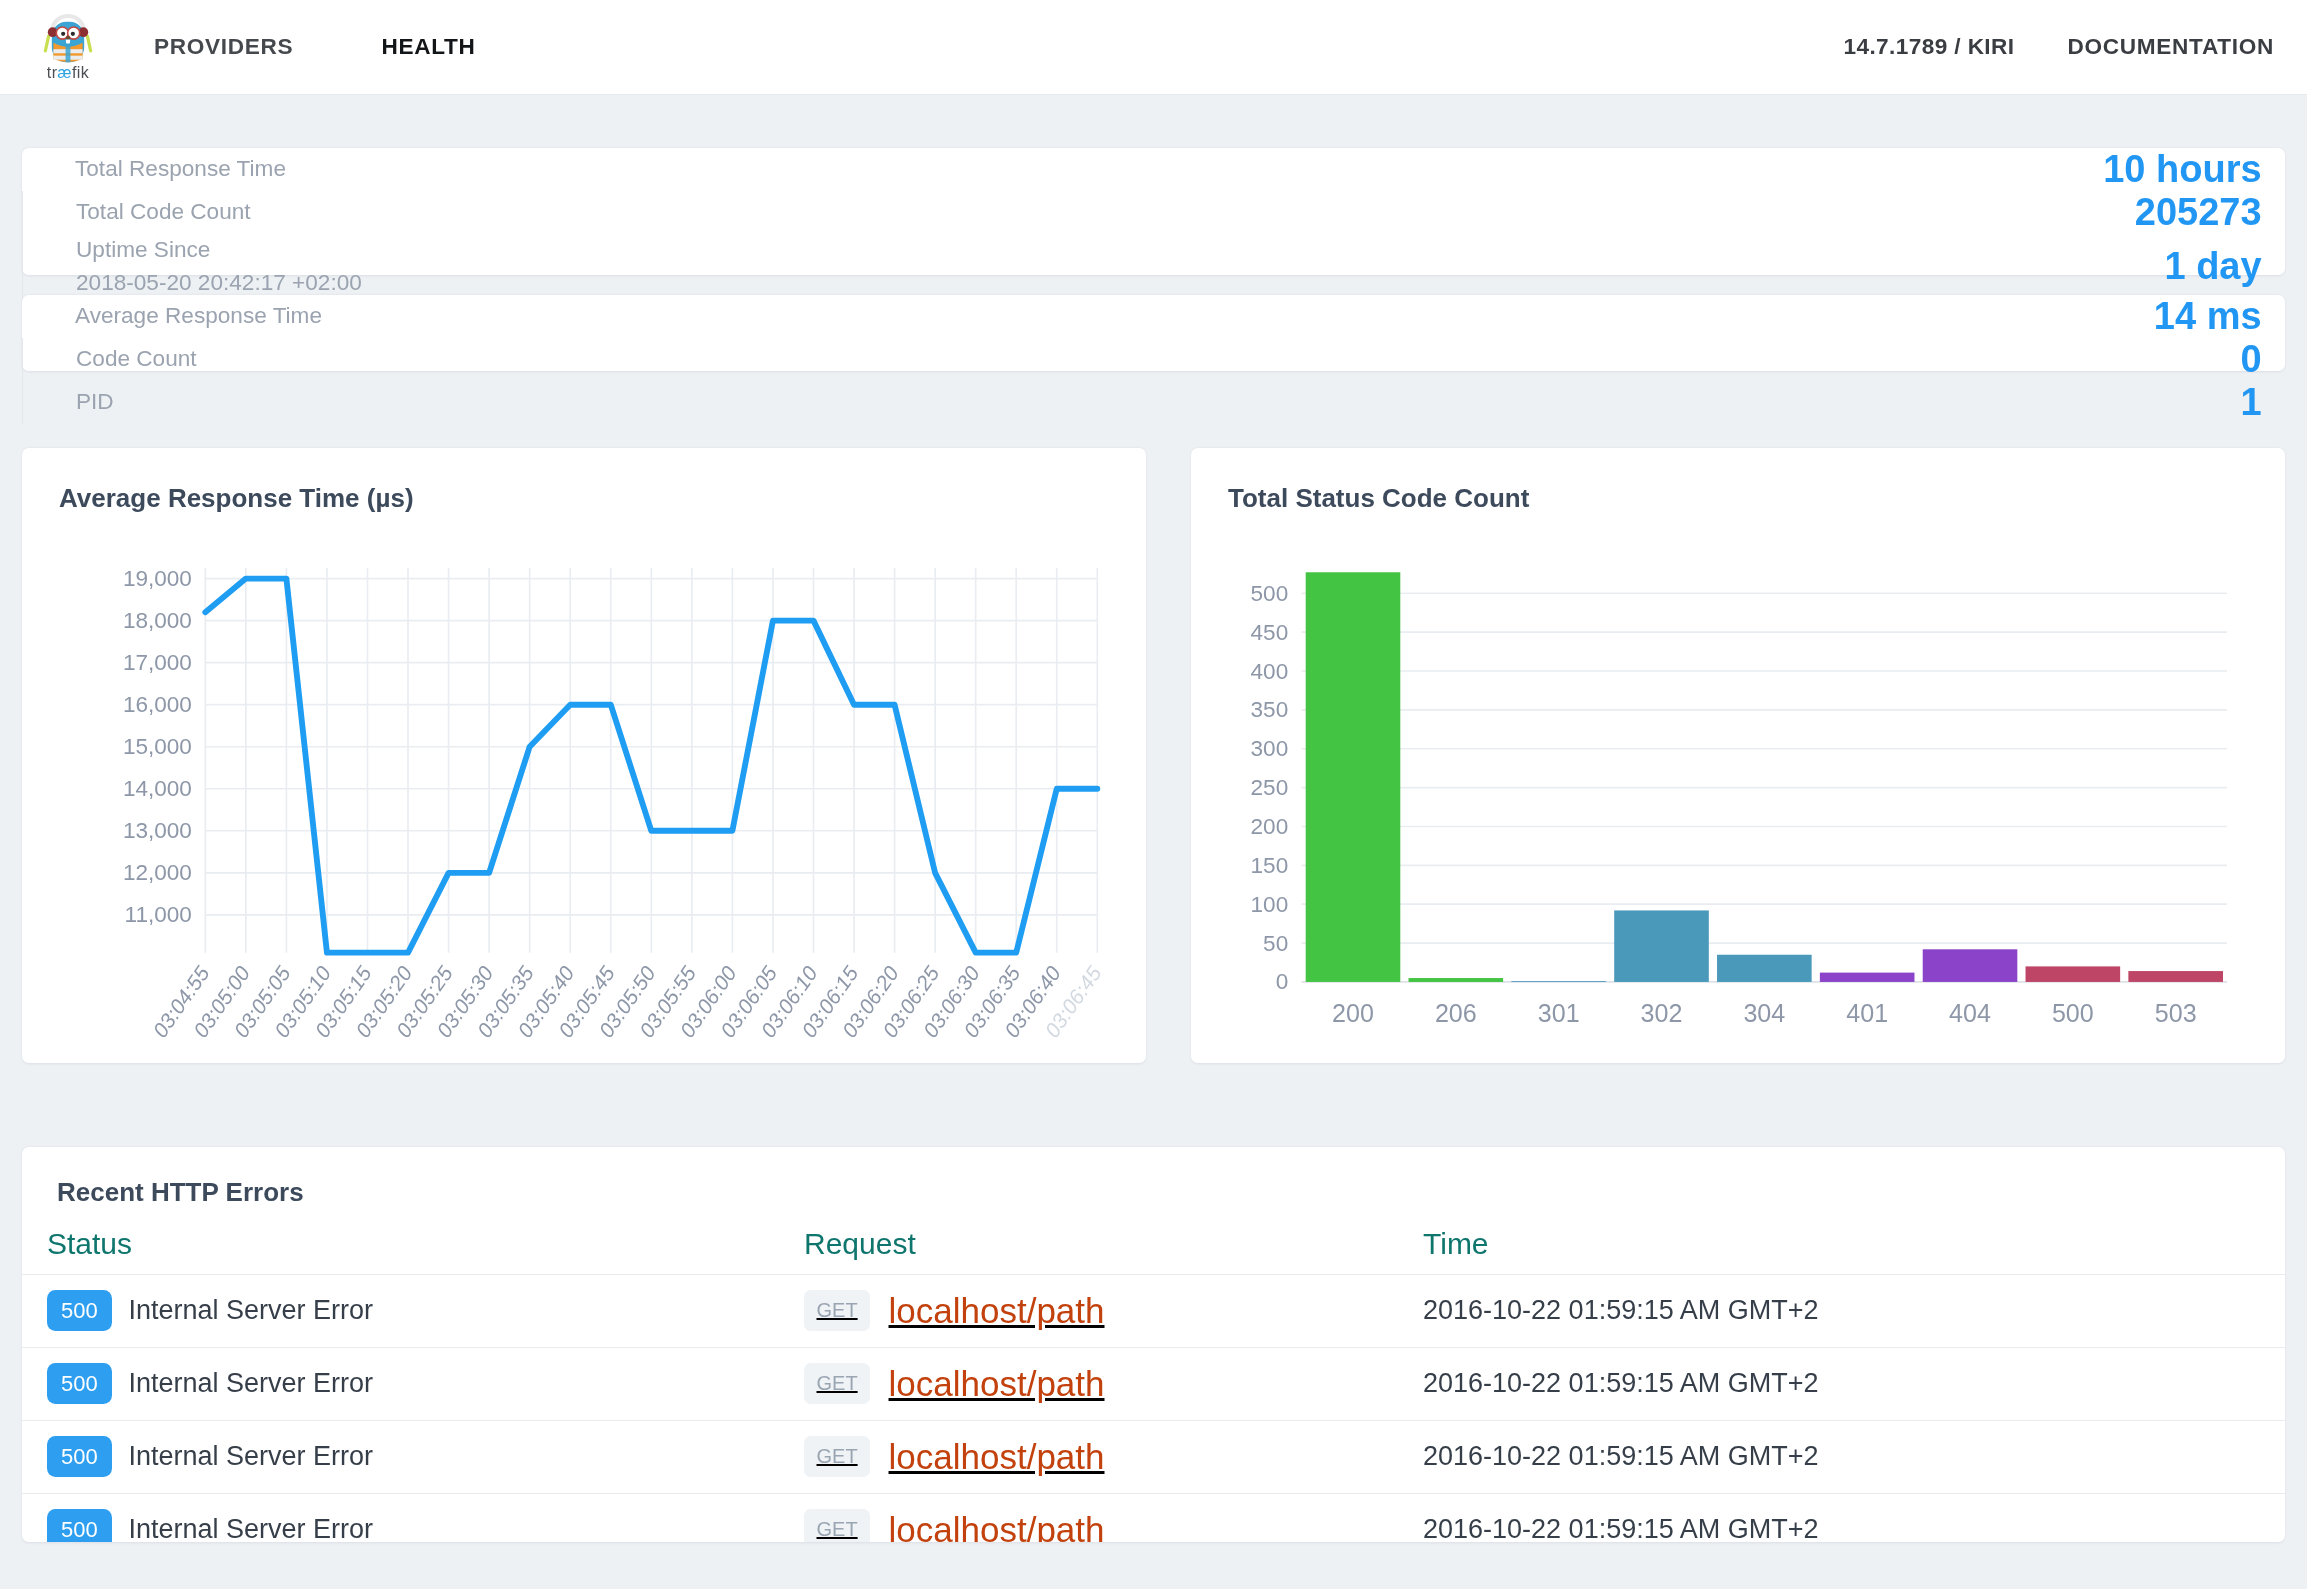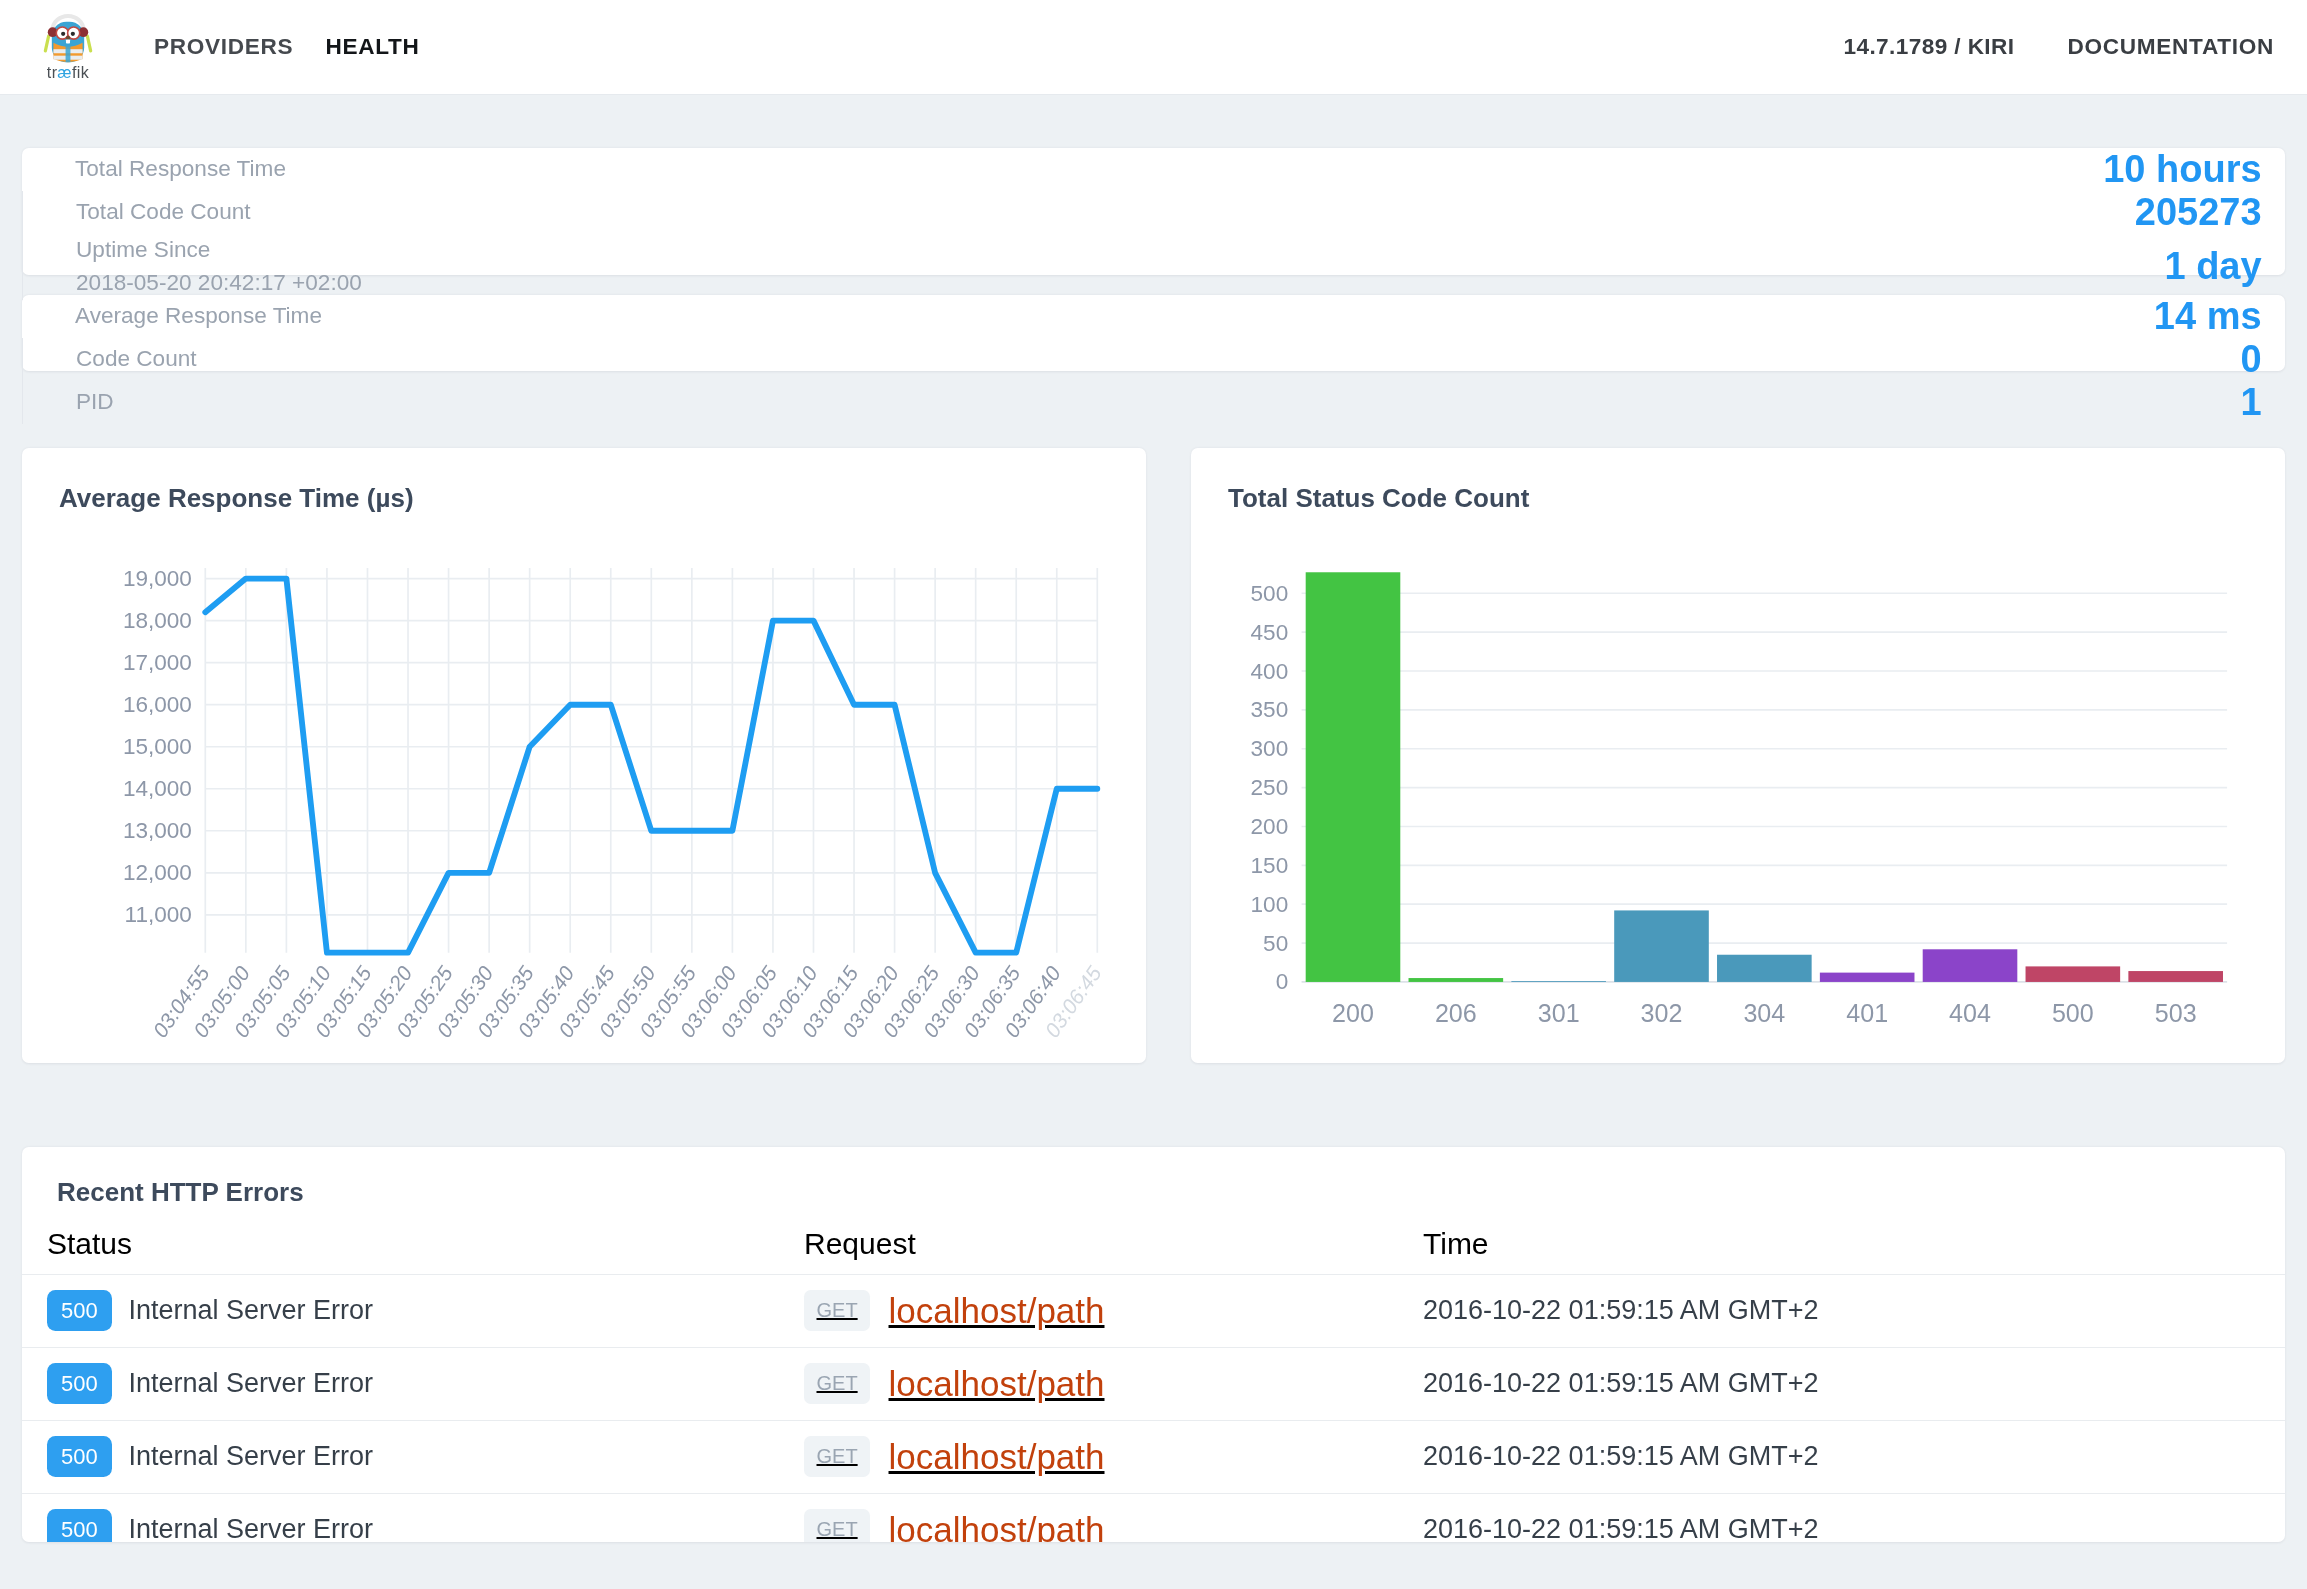--- a/index.html
+++ b/index.html
@@ -3,21 +3,21 @@
 <meta charset="utf-8">
 <style>
   * { margin:0; padding:0; box-sizing:border-box; }
   html,body { width:2307px; height:1590px; background:#edf1f4; font-family:"Liberation Sans",sans-serif; overflow:hidden; }
 
   
   .navbar { display:flex; align-items:center; height:95px; background:#fff; border-bottom:0.8px solid #e6eaee; padding:0 33px 0 22px; }
   .brand { display:flex; flex-direction:column; align-items:center; width:92px; margin-right:40px; }
   .brand-text { font-size:16px; color:#4a4f54; margin-top:-3.3px; letter-spacing:0.4px; }
   .brand-text .ae { color:#2fa3e0; }
-  .nav-links { display:flex; align-items:center; gap:32px; }
+  .nav-links { display:flex; align-items:center; gap:88px; }
   .nav-item { font-size:22.6px; font-weight:bold; letter-spacing:0.7px; color:#45494e; cursor:pointer; }
   .nav-item.active { color:#131619; }
   .nav-right { margin-left:auto; display:flex; align-items:center; gap:53px; }
   .nav-version { font-size:22.6px; font-weight:bold; color:#3a3e43; letter-spacing:0.4px; }
   .nav-doc { font-size:22.6px; font-weight:bold; color:#3a3e43; letter-spacing:0.7px; cursor:pointer; }
 
   
   main { padding:0 22px; }
   .card { background:#fff; border-radius:6.7px; box-shadow:0 0.8px 2.5px rgba(20,30,50,.08); }
 
@@ -36,21 +36,21 @@
   .chart-card.left { width:1124px; }
   .chart-card.right { width:1094px; }
   .chart-title { font-size:26px; font-weight:bold; color:#3d4a5c; }
   .chart-card svg { display:block; margin-top:33px; }
 
   
   .table-card { margin-top:84px; padding:30px 0 0 0; height:395px; overflow:hidden; }
   .table-title { font-size:26px; font-weight:bold; color:#3d4a5c; padding-left:35px; }
   .trow { display:grid; grid-template-columns:757px 619px 1fr; align-items:center; padding-left:25px; }
   .thead { height:59px; margin-top:6.7px; }
-  .thead .th { font-size:30px; color:#000000; }
+  .thead .th { font-size:30px; color:#0f766e; }
   .tbody-row { height:73px; border-top:1.7px solid #e9ecef; }
   .cell-status { display:flex; align-items:center; gap:16.7px; }
   .badge-code { background:#2e9ff0; color:#fff; font-size:22px; padding:7.5px 14px; border-radius:8.4px; }
   .err-msg { font-size:27px; color:#363f49; }
   .cell-request { display:flex; align-items:center; gap:18.4px;text-decoration:underline; }
   .badge-method { background:#eff3f6; color:#9aa5b2; font-size:20px; padding:9.2px 12.5px; border-radius:6.7px; }
   .req-path { font-size:35px; color:#c2410c; }
   .cell-time { font-size:27px; color:#363f49; }
 </style>
 </head>

